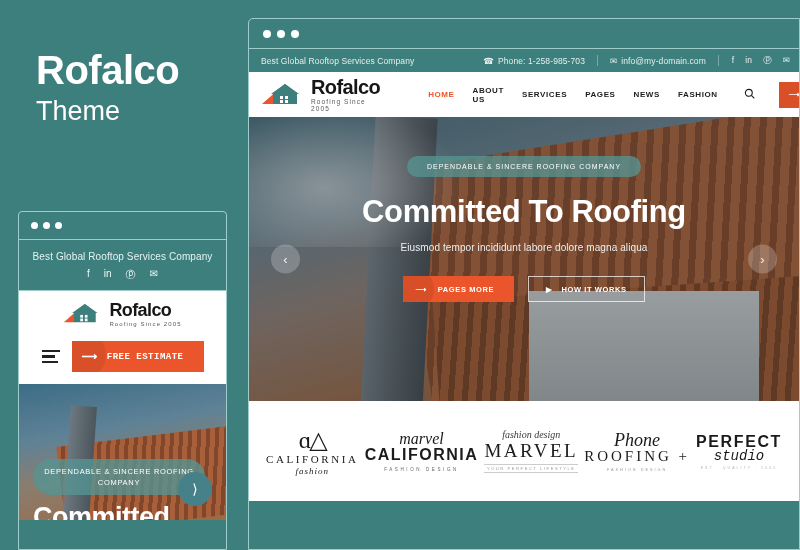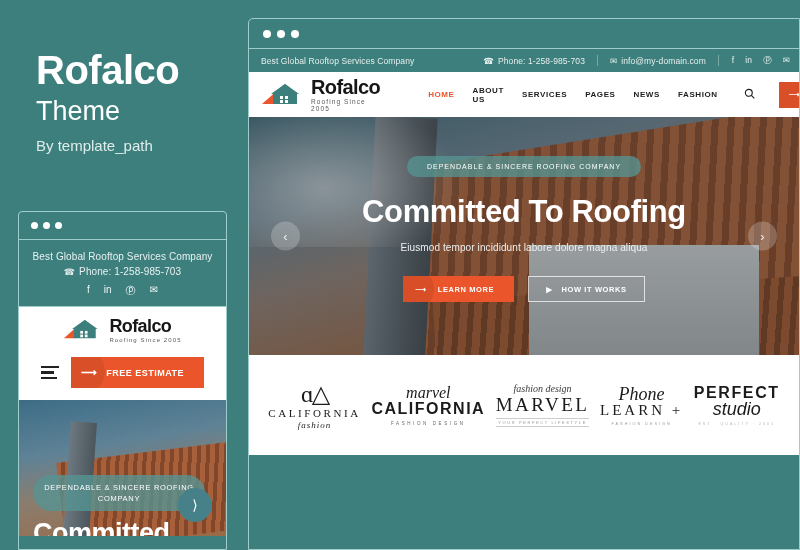--- a/index.html
+++ b/index.html
@@ -52,21 +52,21 @@
   .m-est {
     background:#ea552b; color:#fff; font-size:9px; font-weight:bold;
     letter-spacing:.5px; padding:9px 20px 9px 10px; display:flex; align-items:center; gap:9px;
     position:relative; overflow:hidden;
   }
   .m-est::before{
     content:""; position:absolute; left:-14px; top:-10px; width:48px; height:48px;
     border-radius:50%; background:rgba(0,0,0,.07);
   }
   .m-est .ar { position:relative; font-size:11px; }
-  .m-est .tx { position:relative; }
+  .m-est .tx { position:relative;font-family:Liberation Mono, monospace; }
 
   .m-hero { position:relative; height:136px; overflow:hidden; }
   .m-hero .sky {
     position:absolute; inset:0;
     background:linear-gradient(170deg,#3c6d86 0%,#5f8296 35%,#8a7d6e 60%,#9c6a46 100%);
   }
   .m-hero .roof {
     position:absolute; right:-10px; bottom:-4px; width:175px; height:88px;
     background:repeating-linear-gradient(100deg,#a35c33 0 6px,#7d4navy 6px 7px,#8d4f2c 7px 12px);
     background:repeating-linear-gradient(100deg,#a8603a 0 5px,#82472a 5px 9px);
@@ -126,21 +126,21 @@
     letter-spacing:.55px; height:26px; padding:0 17px 0 10px; display:flex; align-items:center;
     gap:10px; position:relative; overflow:hidden;
   }
   .b-est::before{
     content:""; position:absolute; left:-12px; top:-9px; width:44px; height:44px;
     border-radius:50%; background:rgba(0,0,0,.07);
   }
   .b-est .ar,.b-est .tx{ position:relative; }
 
   
-  .hero { position:relative; height:238px; overflow:hidden; background:#5d6b72; }
+  .hero { position:relative; height:284px; overflow:hidden; background:#5d6b72; }
   .hero .sky {
     position:absolute; inset:0;
     background:linear-gradient(165deg,#46707f 0%,#6e8795 28%,#93837a 48%,#9e6b48 75%,#8c5a3c 100%);
   }
   .hero .roofbig {
     position:absolute; right:-40px; top:18px; width:420px; height:330px;
     background:repeating-linear-gradient(102deg,#b2673d 0 9px,#8a4c2b 9px 16px);
     transform:rotate(-9deg); opacity:.97;
   }
   .hero .roofbig2 {
@@ -212,21 +212,21 @@
 
   .cl3 .top { font-family:"Liberation Serif", serif; font-style:italic; font-size:10px; color:#3a3a3a; }
   .cl3 .nm { font-family:"Liberation Serif", serif; font-size:19px; letter-spacing:2.5px; margin-top:0px; }
   .cl3 .sb { font-size:4px; letter-spacing:1.6px; color:#9a9a9a; border-top:1px solid #ccc; border-bottom:1px solid #ccc; padding:1px 0; margin-top:2px; }
 
   .cl4 .top { font-family:"Liberation Serif", serif; font-style:italic; font-size:18px; }
   .cl4 .nm { font-family:"Liberation Serif", serif; font-size:15px; letter-spacing:3px; margin-top:-3px; }
   .cl4 .sb { font-size:3.8px; letter-spacing:2px; color:#9a9a9a; margin-top:3px; }
 
   .cl5 .nm { font-family:"Liberation Sans", sans-serif; font-weight:bold; font-size:16px; letter-spacing:1.6px; }
-  .cl5 .top { font-family:Liberation Sans, sans-serif; font-style:italic; font-size:18px; margin-top:-3px; }
+  .cl5 .top { font-family:Liberation Mono, monospace; font-style:italic; font-size:14px; margin-top:-3px; }
   .cl5 .sb { font-size:3.6px; letter-spacing:2px; color:#b5b5b5; margin-top:2px; }
 
   
   .logo { display:flex; align-items:center; gap:6px; }
   .logo .glyph { position:relative; width:44px; height:26px; flex:none; }
   .logo .txt .nm {
     font-weight:bold; letter-spacing:-.6px; color:#161616; line-height:1;
   }
   .logo .txt .tag {
     color:#5a5a5a; letter-spacing:1.1px; margin-top:2px; line-height:1;
@@ -236,35 +236,31 @@
   .logo.sm .glyph { width:40px; height:24px; }
   .logo.sm .txt .nm { font-size:18px; }
   .logo.sm .txt .tag { font-size:6px; }
 </style>
 </head>
 <body>
 
 <div class="promo">
   <div class="promo-title">Rofalco</div>
   <div class="promo-sub">Theme</div>
-  <div class="promo-by">By template_path</div>
 </div>
 
 <div class="mobile">
   <div class="mobile-chrome">
     <span></span>
     <span></span>
     <span></span>
   </div>
 
   <div class="m-topbar">
     <div class="ln">Best Global Rooftop Services Company</div>
-    <div class="ln">
-      <span class="ic">☎</span><span>Phone: 1-258-985-703</span>
-    </div>
     <div class="m-social">
       <span>f</span>
       <span>in</span>
       <span>ⓟ</span>
       <span>✉</span>
     </div>
   </div>
 
   <div class="m-header">
     <div class="m-logo-wrap">
@@ -393,21 +389,21 @@
 
     <div class="hero-inner">
       <div class="hero-badge">DEPENDABLE &amp; SINCERE ROOFING COMPANY</div>
       <div class="hero-h1">
         <span>Committed To Roofing</span><br>
       </div>
       <div class="hero-p">Eiusmod tempor incididunt labore dolore magna aliqua</div>
       <div class="hero-btns">
         <div class="btn-primary">
           <span class="ar">⟶</span>
-          <span class="tx">LEARN MORE</span>
+          <span class="tx">PAGES MORE</span>
         </div>
         <div class="btn-ghost">
           <span>▶</span>
           <span>HOW IT WORKS</span>
         </div>
       </div>
     </div>
 
     <div class="nav-arrow left">‹</div>
     <div class="nav-arrow right">›</div>
@@ -425,21 +421,21 @@
         <div class="nm">CALIFORNIA</div>
         <div class="sb">FASHION DESIGN</div>
       </div>
       <div class="cl cl3">
         <div class="top">fashion design</div>
         <div class="nm">MARVEL</div>
         <div class="sb">YOUR PERFECT LIFESTYLE</div>
       </div>
       <div class="cl cl4">
         <div class="top">Phone</div>
-        <div class="nm">LEARN +</div>
+        <div class="nm">ROOFING +</div>
         <div class="sb">FASHION DESIGN</div>
       </div>
       <div class="cl cl5">
         <div class="nm">PERFECT</div>
         <div class="top">studio</div>
         <div class="sb">EST · QUALITY · 2005</div>
       </div>
     </div>
   </div>
 </div>

